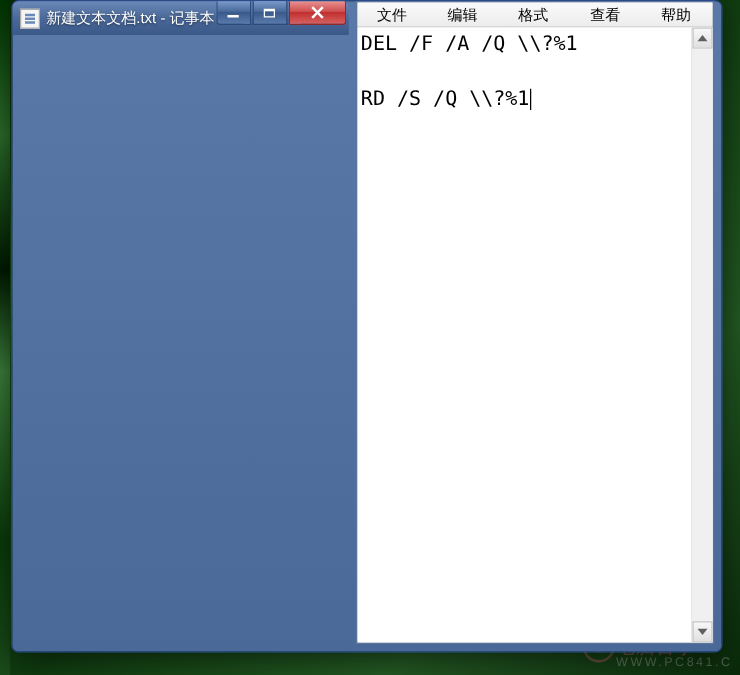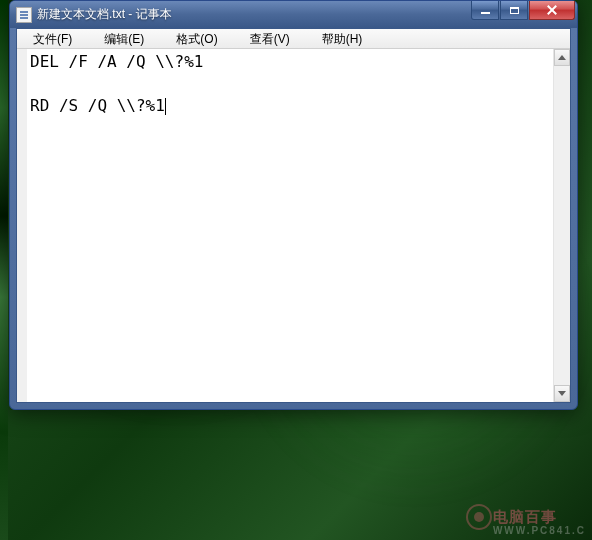--- a/index.html
+++ b/index.html
@@ -15,38 +15,38 @@
                   radial-gradient(circle at 70% 60%, rgba(30,100,30,0.3) 0%, transparent 35%);
       filter: blur(2px);
     }
     .left-strip {
       position: absolute; left: 0; top: 0; bottom: 0; width: 8px;
       background: linear-gradient(180deg, #003300 0%, #2a6a2a 20%, #001a00 40%, #3a7a3a 55%, #0a3a0a 80%, #1a4a1a 100%);
       z-index: 0;
     }
     .watermark {
       position: absolute; right: 6px; bottom: 4px;
-      color: rgba(230,100,120,0.45); font-size: 15px; font-weight: bold;
+      color: rgba(230,100,120,0.45); font-size: 15px; font-weight: normal;
       letter-spacing: 1px; z-index: 0;
     }
     .watermark .sub { color: rgba(200,200,200,0.35); font-size: 10px; letter-spacing: 2px; display: block; margin-top: -2px; }
     .wm-badge {
       position: absolute; right: 100px; bottom: 10px; width: 26px; height: 26px;
       border: 2px solid rgba(230,100,120,0.35); border-radius: 50%;
       z-index: 0;
     }
     .wm-badge::after { content: ""; position: absolute; left: 6px; top: 6px; width: 10px; height: 10px;
       border-radius: 50%; background: rgba(230,100,120,0.35); }
 
     .window {
-      position: absolute; left: 9px; top: 0; width: 569px; height: 410px;
+      position: absolute; left: 9px; top: 0; width: 569px; height: 522px;
       border: 1px solid #2a4a8a; border-radius: 6px;
       background: linear-gradient(180deg, #5a78a8 0%, #4a6898 100%);
       box-shadow: 0 4px 20px rgba(0,0,0,0.5);
-      display: flex; flex-direction: column;
+      display: flex; flex-direction: row;
       z-index: 1;
     }
     .titlebar {
       height: 27px; display: flex; align-items: center; padding: 0 0 0 6px;
       background: linear-gradient(180deg, #6a88b8 0%, #4a6898 50%, #3a5888 100%);
       border-radius: 5px 5px 0 0; color: #fff; font-size: 12px;
     }
     .app-icon { width: 16px; height: 16px; margin-right: 5px; background: #f5f5f5; border: 1px solid #aaa; position: relative; }
     .app-icon::before { content: ""; position: absolute; left: 3px; right: 3px; top: 3px; height: 2px; background: #6a88b8; box-shadow: 0 3px 0 #6a88b8, 0 6px 0 #6a88b8; }
     .title-text { flex: 1; text-shadow: 0 1px 2px rgba(0,0,0,0.5); white-space: nowrap; overflow: hidden; }
@@ -78,21 +78,21 @@
       margin: 0 6px 6px 6px; flex: 1; display: flex; flex-direction: column;
       background: #f0f0f0; border: 1px solid #3a5888;
     }
     .menubar {
       height: 20px; display: flex; align-items: stretch;
       background: linear-gradient(180deg, #fafafa 0%, #ececec 100%);
       border-bottom: 1px solid #d0d0d0; font-size: 12px; color: #000;
     }
     .menu-item { padding: 2px 16px; line-height: 16px; }
 
-    .editor-wrap { flex: 1; display: flex; background: #fff; margin-left: 10px; }
+    .editor-wrap { flex: 1; display: flex; background: #fff; }
     .editor {
       flex: 1; padding: 2px 3px;
       font-family: "SimSun", "宋体", monospace; font-size: 16px; line-height: 22px;
       color: #000; white-space: pre; position: relative;
     }
     .caret { display: inline-block; width: 0; height: 17px; border-left: 1px solid #000; vertical-align: text-bottom; }
     .vscroll {
       width: 17px; background: #f0f0f0; border-left: 1px solid #e4e4e4;
       display: flex; flex-direction: column;
     }

